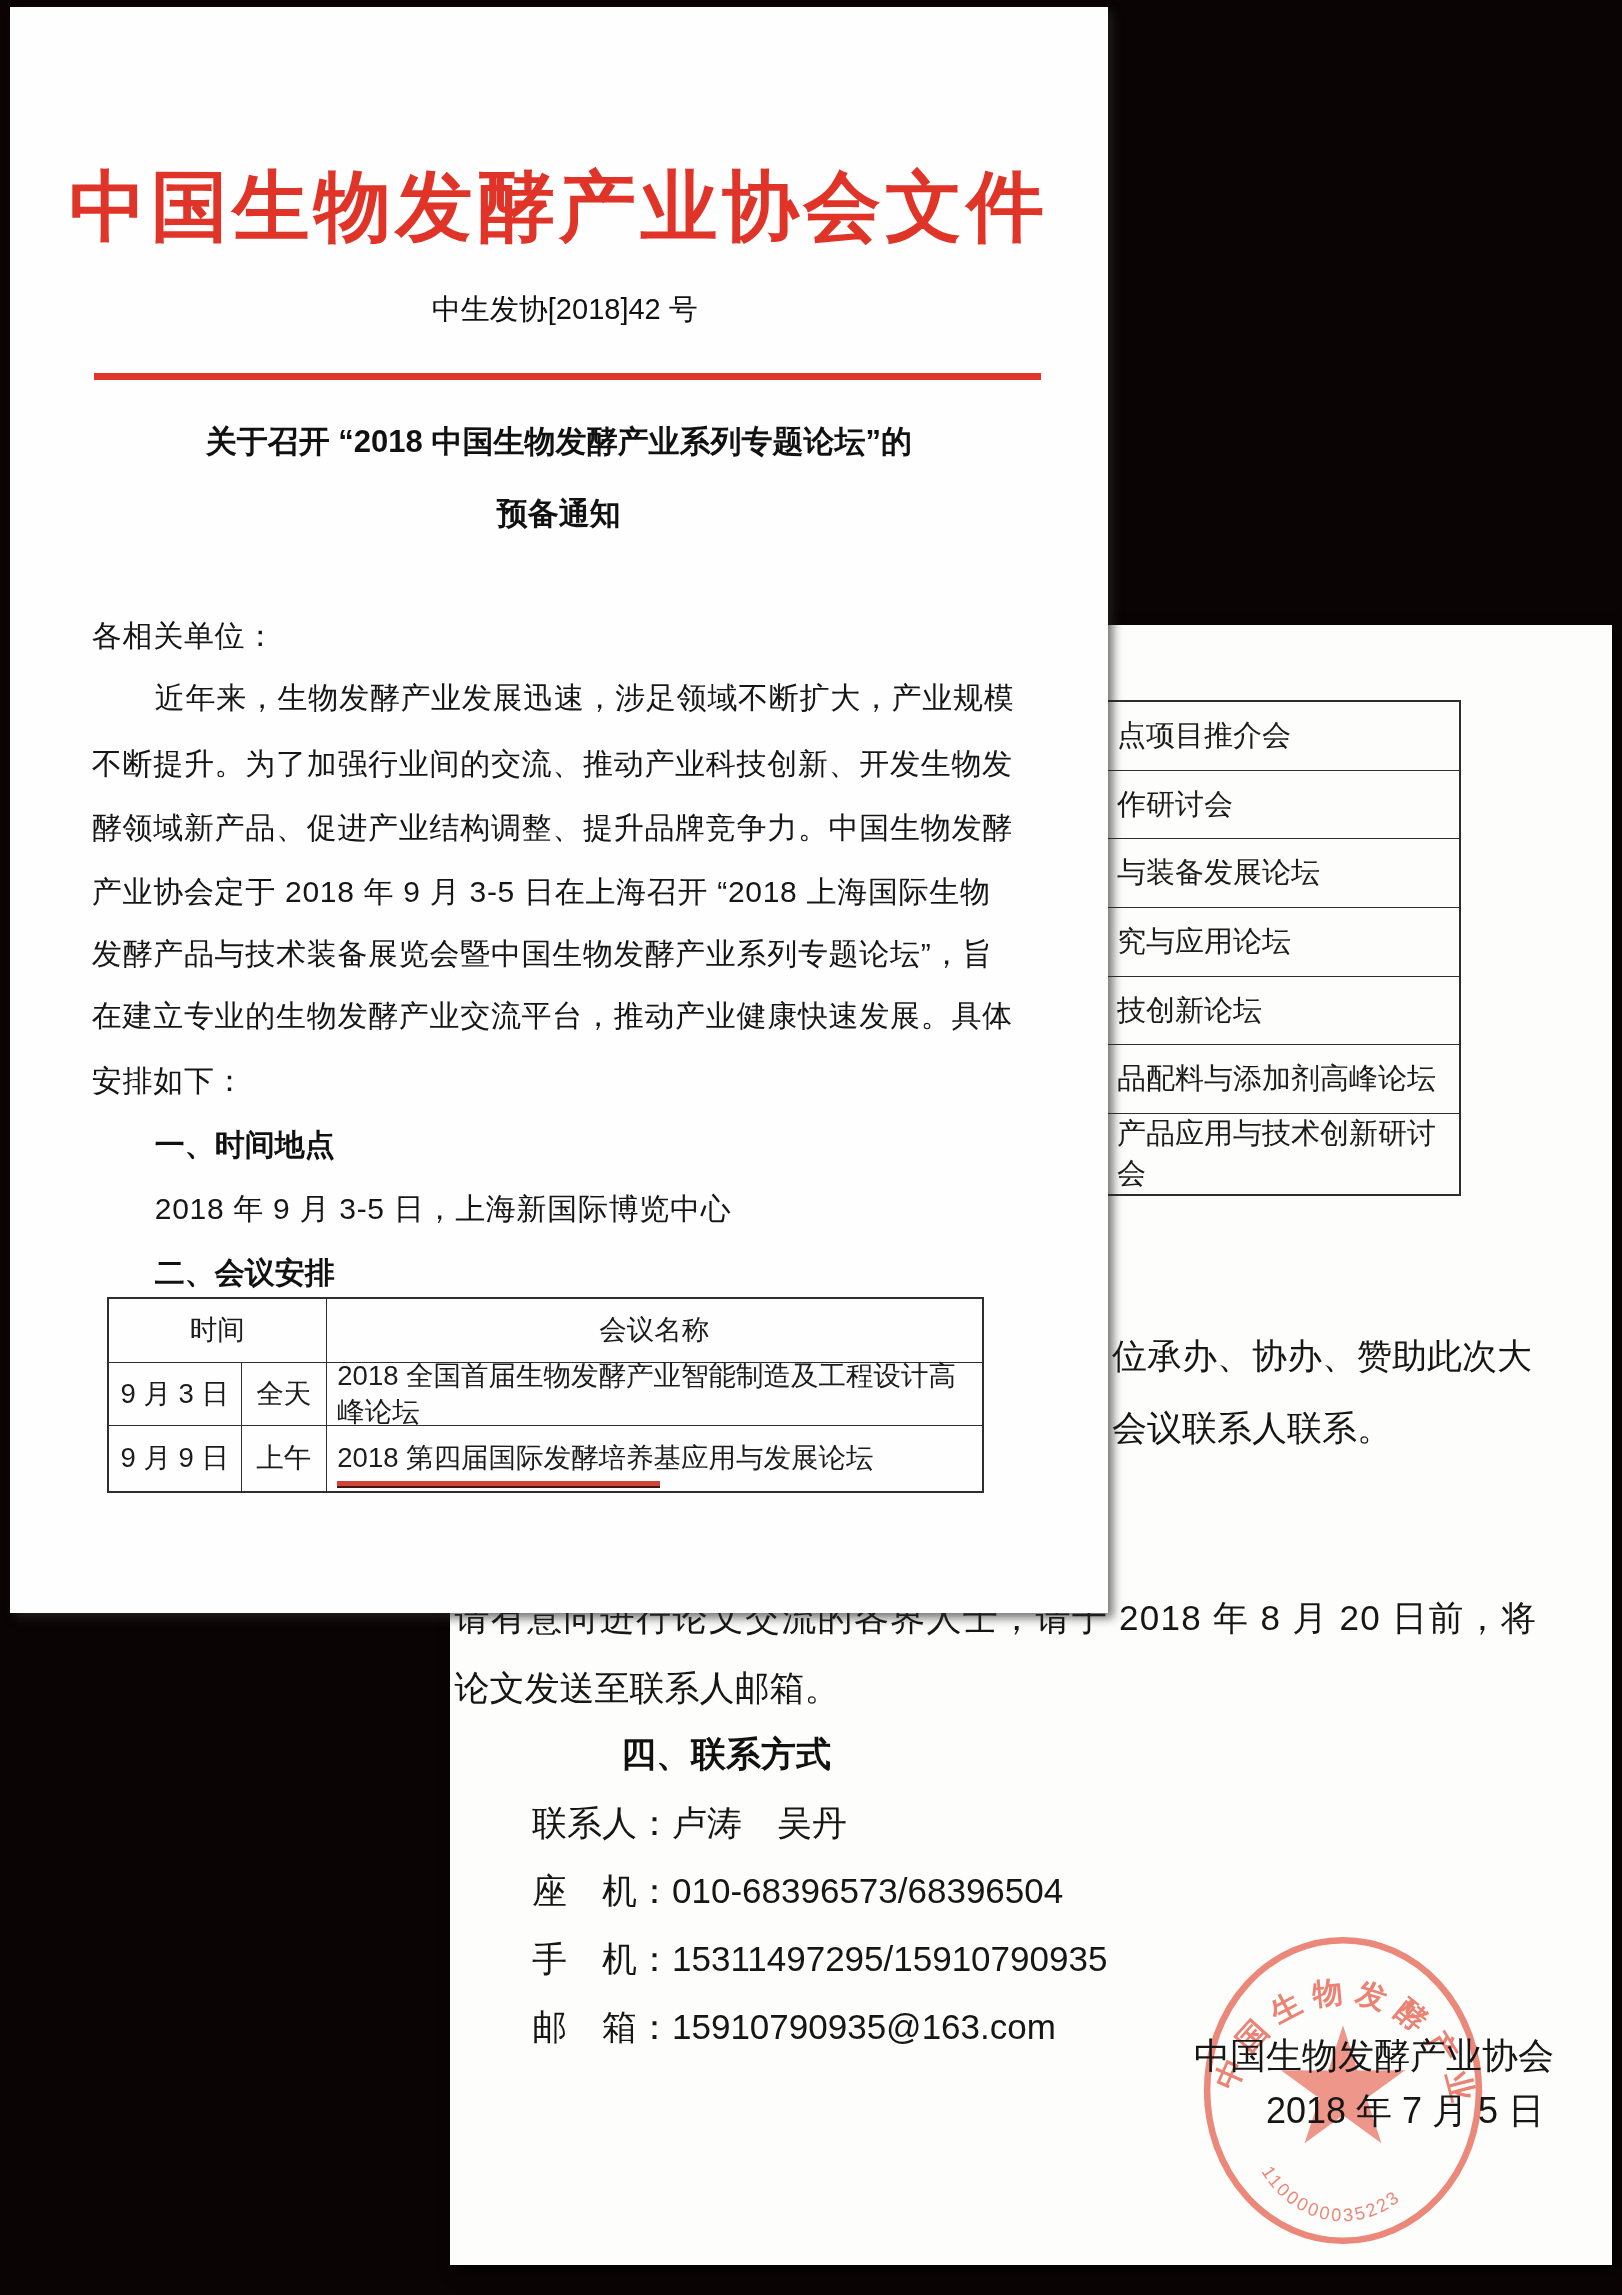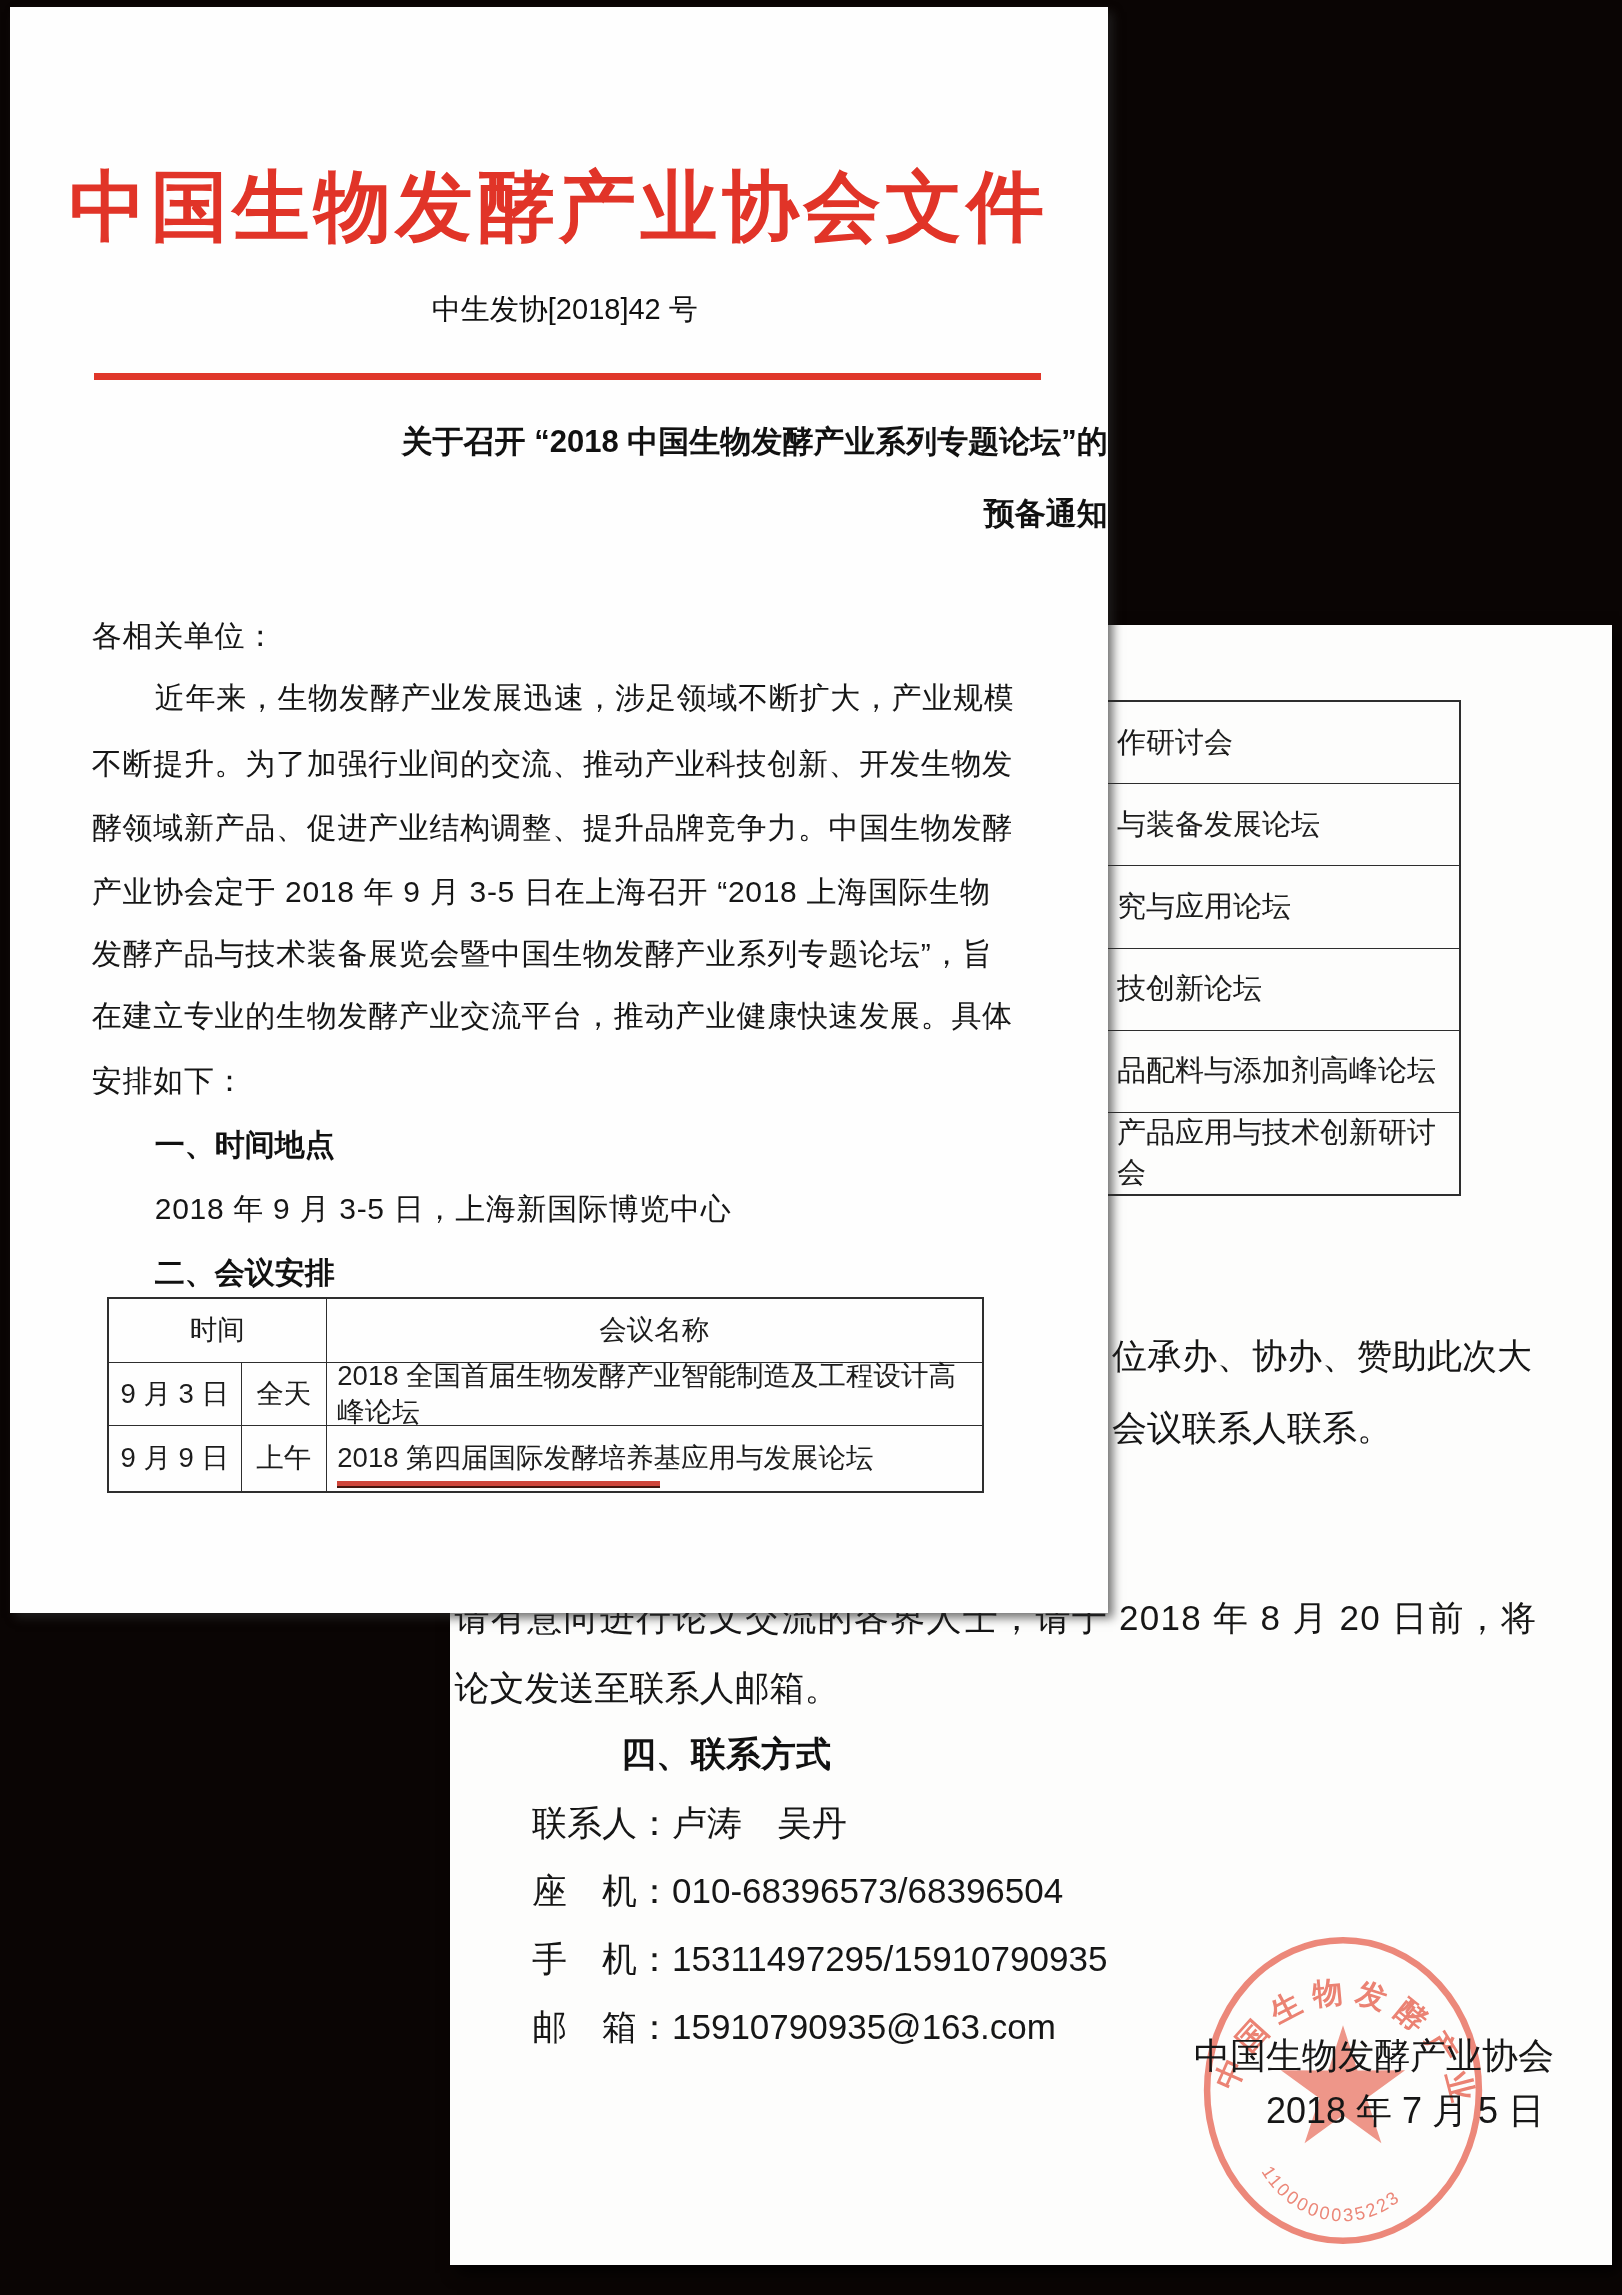--- a/index.html
+++ b/index.html
@@ -9,21 +9,21 @@
   .page2{left:450px;top:625px;width:1162px;height:1640px;box-shadow:6.5px 7.9px 14.4px rgba(0,0,0,.8);}
   .page1{left:9.8px;top:6.5px;width:1098px;height:1606px;background:#fefefe;
          box-shadow:4.6px 5.2px 9.2px rgba(40,40,40,.65);}
   .abs{position:absolute;white-space:nowrap;}
   
   .org-title{left:0;right:0;top:149px;text-align:center;
     font-family:"Liberation Serif","DejaVu Serif",serif;font-weight:bold;
     font-size:77px;letter-spacing:4.6px;color:#e13428;}
   .doc-number{left:12px;right:0;top:283px;text-align:center;font-size:29px;color:#111;}
   .red-rule{left:84px;top:366px;width:947px;height:7.2px;background:#e0372a;}
-  .subject{left:0;right:0;text-align:right;font-size:31px;font-weight:bold;color:#111;}
+  .subject{left:0;right:0;text-align:center;font-size:31px;font-weight:bold;color:#111;}
   .subj1{top:414px;} .subj2{top:486px;}
   .bodyline{font-size:30px;color:#161616;letter-spacing:0.7px;}
   .sec-head{font-size:30px;font-weight:bold;color:#111;}
   .t1{position:absolute;left:97px;top:1290px;width:877px;height:196px;box-sizing:border-box;
       border:2.6px solid #2e2e2e;display:grid;grid-template-columns:132px 85px 1fr;
       grid-template-rows:63px 63px 1fr;font-size:27.5px;}
   .t1 .c{display:flex;align-items:center;justify-content:center;box-sizing:border-box;}
   .t1 .name{justify-content:flex-start;padding-left:10.5px;}
   .t1 .bl{border-left:1.3px solid #2e2e2e;}
   .t1 .bt{border-top:1.3px solid #2e2e2e;}
@@ -42,20 +42,23 @@
   .sig{font-size:36px;color:#161616;}
 </style>
 </head>
 <body>
 
 <div class="stage">
 
   <div class="page page2">
 
     <div class="t2">
+      <div class="r">
+          <span>点项目推介会</span>
+        </div>
       <div class="r">
           <span>作研讨会</span>
         </div>
       <div class="r">
           <span>与装备发展论坛</span>
         </div>
       <div class="r">
           <span>究与应用论坛</span>
         </div>
       <div class="r">

